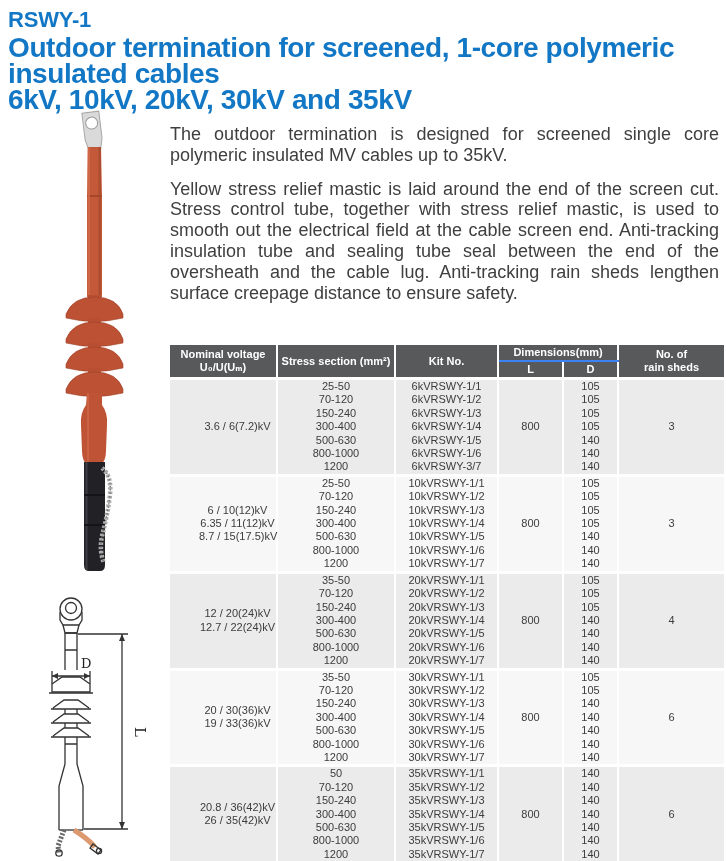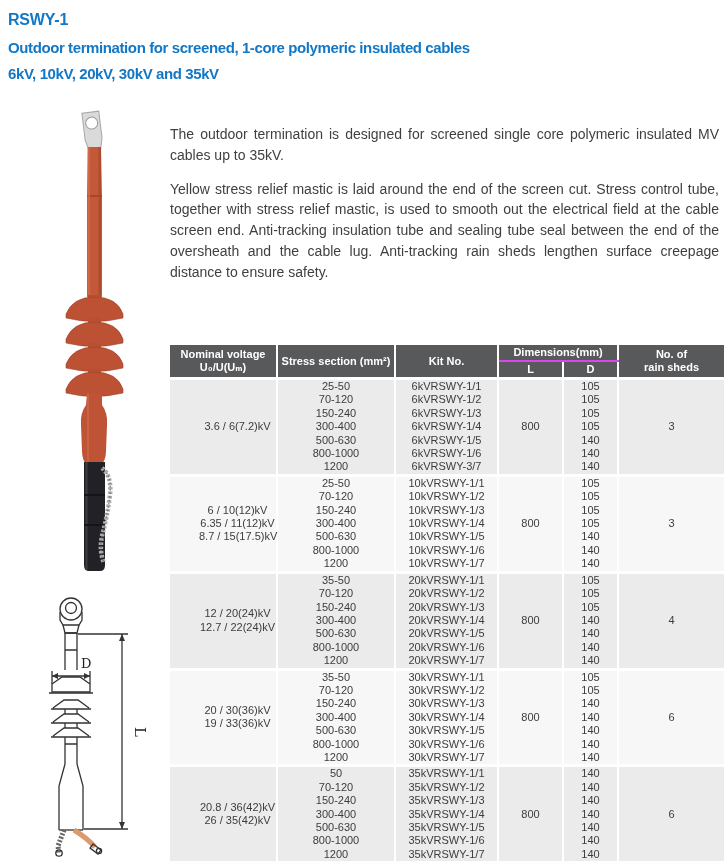--- a/index.html
+++ b/index.html
@@ -3,41 +3,41 @@
 <meta charset="utf-8">
 <style>
   html,body{margin:0;padding:0;}
   body{
     width:726px;height:861px;position:relative;background:#ffffff;
     font-family:"Liberation Sans","DejaVu Sans",sans-serif;
     -webkit-font-smoothing:antialiased;overflow:hidden;
   }
   
   .title-block{position:absolute;left:8px;top:4px;color:#1277c5;font-weight:bold;}
-  .product-code{font-size:16px;line-height:31px;letter-spacing:-0.2px;}
-  .subtitle{font-size:15px;line-height:26px;letter-spacing:-0.4px;}
+  .product-code{font-size:22px;line-height:31px;letter-spacing:-0.2px;}
+  .subtitle{font-size:28px;line-height:26px;letter-spacing:-0.4px;}
   
   .intro{position:absolute;left:170px;top:124px;width:549px;color:#3f3f3f;
-         font-size:14px;line-height:20.8px;text-align:justify;}
+         font-size:18px;line-height:20.8px;text-align:justify;}
   .intro p{margin:0 0 13px 0;}
   
   .photo-fig{position:absolute;left:48px;top:110px;}
   .diagram-fig{position:absolute;left:38px;top:592px;}
   
   .spec-table{
     position:absolute;left:170px;top:345px;width:555px;
     border-collapse:collapse;table-layout:fixed;
     border-bottom:5px solid #8d8d8d;
   }
   .spec-table th{
     background:#58595b;color:#ffffff;font-size:11px;font-weight:bold;
     padding:1px 0;border-right:2px solid #ffffff;line-height:13px;
     vertical-align:middle;
   }
-  .th-dims{border-bottom:2px solid #d946ef;}
+  .th-dims{border-bottom:2px solid #3b82f6;}
   .hdr-line{line-height:13px;text-align:center;}
   .spec-table td{
     font-size:11px;color:#3c3c3c;text-align:center;vertical-align:middle;
     padding:0;line-height:13.4px;height:13.4px;
     border-right:2px solid #ffffff;white-space:nowrap;
   }
   .spec-table tbody tr:first-child td{border-top:3px solid #ffffff;}
   tbody.shade-a{background:#ebebeb;}
   tbody.shade-b{background:#f7f7f7;}
   .v-line{line-height:13.2px;margin-left:29px;}

